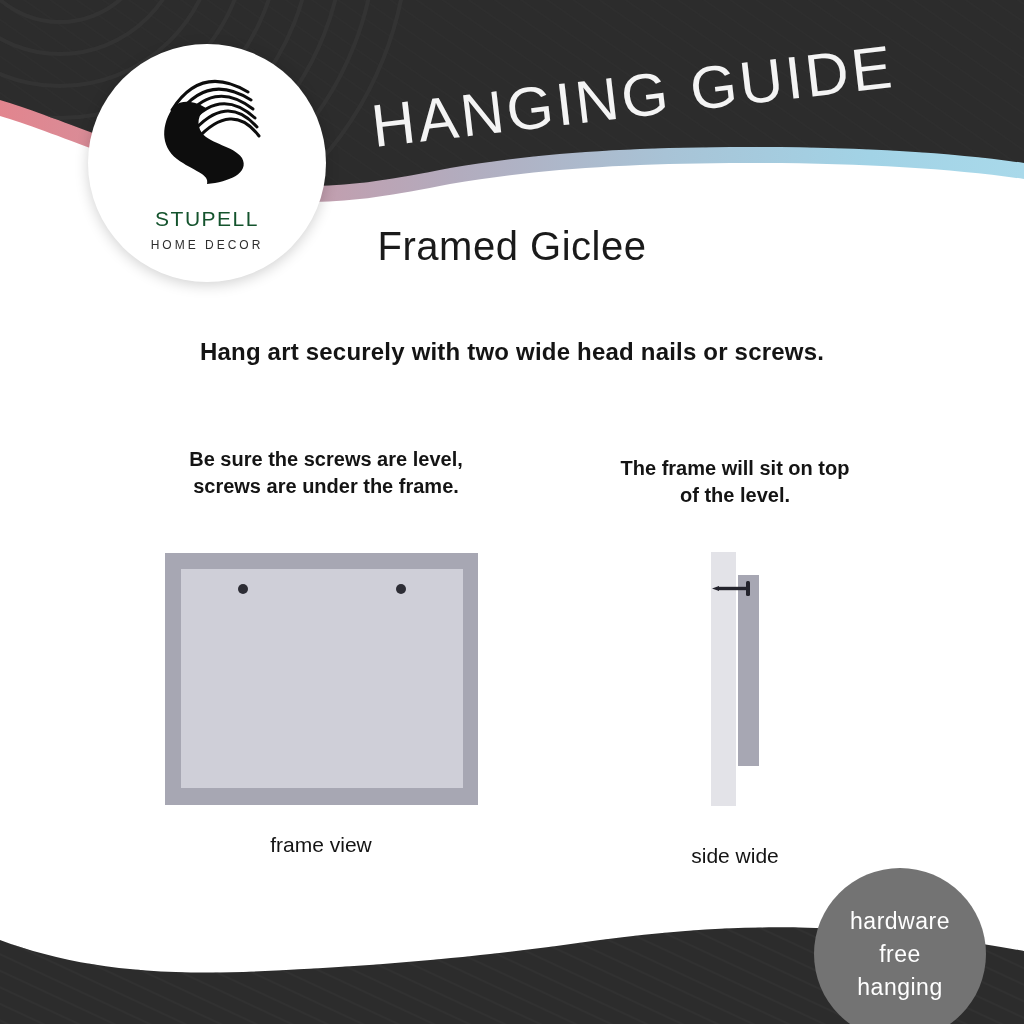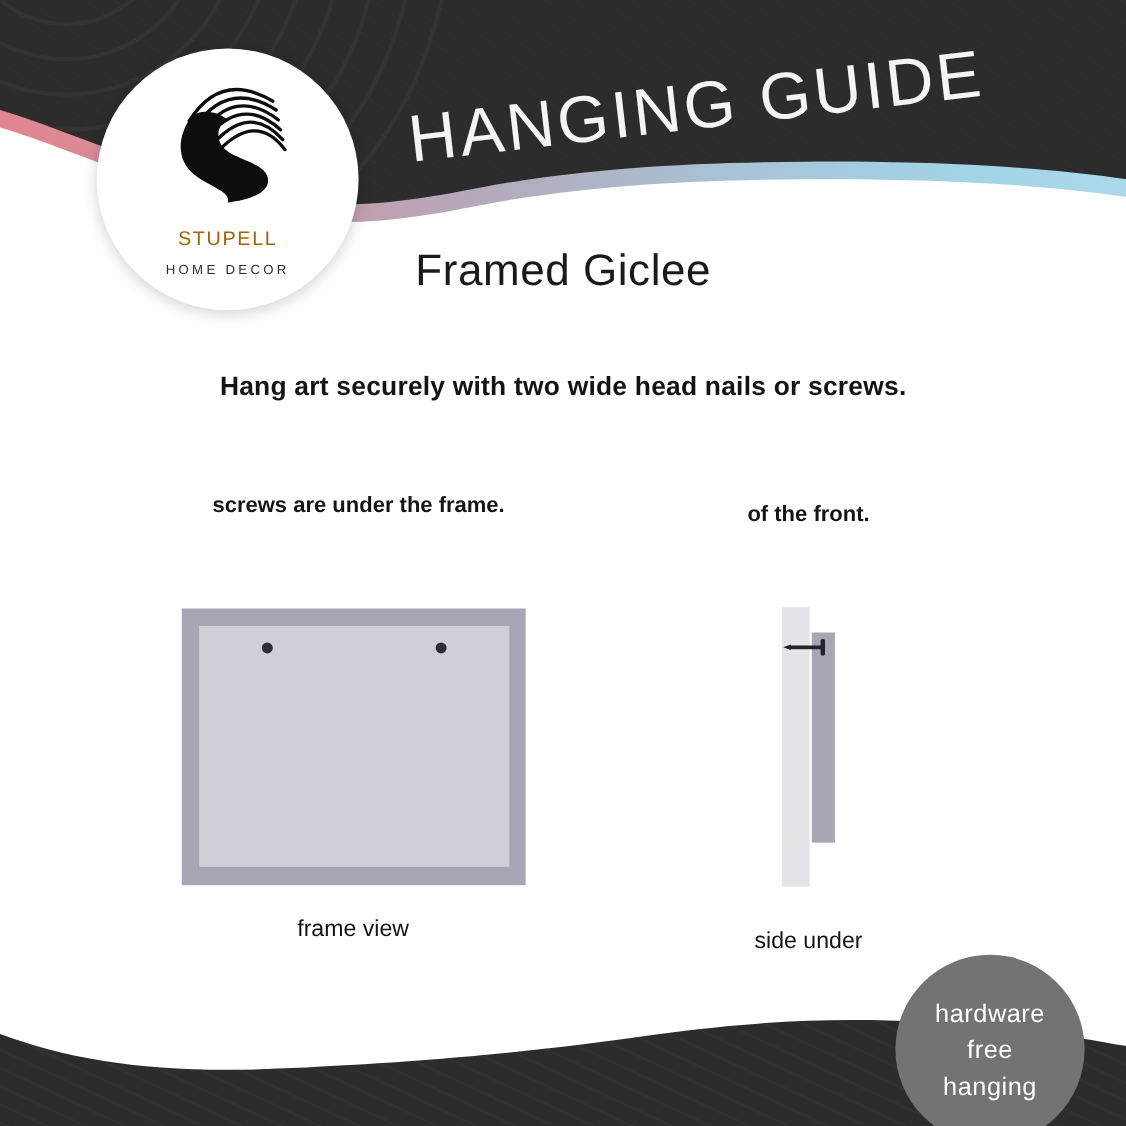--- a/index.html
+++ b/index.html
@@ -16,21 +16,21 @@
     text-align:center;font-size:60px;font-weight:500;letter-spacing:3px;color:#f4f4f4;
     transform:rotate(-6.6deg);white-space:nowrap;
   }
   .logo-circle{
     position:absolute;left:88px;top:44px;width:238px;height:238px;border-radius:50%;
     background:#ffffff;box-shadow:0 3px 14px rgba(0,0,0,.18);
   }
   .s-icon{position:absolute;left:70px;top:26px;}
   .brand-name{
     position:absolute;left:0;top:163px;width:238px;text-align:center;
-    font-size:18px;font-weight:500;letter-spacing:1.5px;color:#a16207;
+    font-size:21px;font-weight:500;letter-spacing:1.5px;color:#14532d;
   }
   .brand-tagline{
     position:absolute;left:0;top:194px;width:238px;text-align:center;
     font-size:12px;font-weight:400;letter-spacing:3px;color:#2e2e2e;
   }
 
   
   .subtitle{
     position:absolute;left:262px;top:224px;width:500px;text-align:center;
     font-size:40px;font-weight:400;letter-spacing:.5px;color:#1a1a1a;
@@ -114,45 +114,47 @@
     </svg>
     <div class="brand-name">STUPELL</div>
     <div class="brand-tagline">HOME DECOR</div>
   </div>
 
   <div class="subtitle">Framed Giclee</div>
 
   <div class="instruction">Hang art securely with two wide head nails or screws.</div>
 
   <div class="note note-front">
+    <div>Be sure the screws are level,</div>
     <div>screws are under the frame.</div>
   </div>
 
   <div class="note note-side">
-    <div>of the front.</div>
+    <div>The frame will sit on top</div>
+    <div>of the level.</div>
   </div>
 
   <svg class="diagram-front" width="313" height="252" viewBox="0 0 313 252">
     <rect x="0" y="0" width="313" height="252" fill="#a7a7b3"></rect>
     <rect x="16" y="16" width="282" height="219" fill="#cfcfd8"></rect>
     <circle cx="78" cy="36" r="5" fill="#2d2d35"></circle>
     <circle cx="236" cy="36" r="5" fill="#2d2d35"></circle>
   </svg>
   <div class="caption caption-front">frame view</div>
 
   <svg class="diagram-side" width="80" height="262" viewBox="0 0 80 262">
     <rect x="38" y="27" width="21" height="191" fill="#a7a7b3"></rect>
     <rect x="11" y="4" width="25" height="254" fill="#e3e3e8"></rect>
     <g>
       <polygon points="12,40.5 19,38 19,43" fill="#23232c"></polygon>
       <rect x="18" y="38.8" width="30" height="3.4" fill="#23232c"></rect>
       <rect x="46" y="33" width="4" height="15" rx="1.5" fill="#23232c"></rect>
     </g>
   </svg>
-  <div class="caption caption-side">side under</div>
+  <div class="caption caption-side">side wide</div>
 
   <svg class="bottom-wave-svg" width="1024" height="104" viewBox="0 0 1024 104">
     <defs>
       <pattern id="diagTex2" width="15" height="15" patternUnits="userSpaceOnUse" patternTransform="rotate(115)">
         <line x1="0" y1="0" x2="0" y2="15" stroke="#383838" stroke-width="4"></line>
       </pattern>
       <clipPath id="botClip">
         <path d="M0,20 C70,46 150,57 265,51 C390,45 480,37 600,20 C690,8 760,5 840,9 C920,13 980,23 1024,31 L1024,104 L0,104 Z"></path>
       </clipPath>
     </defs>

